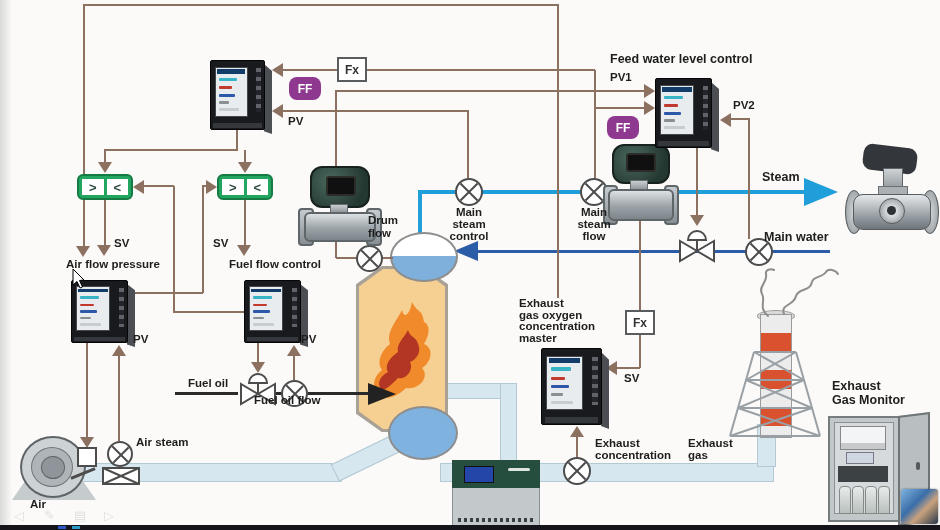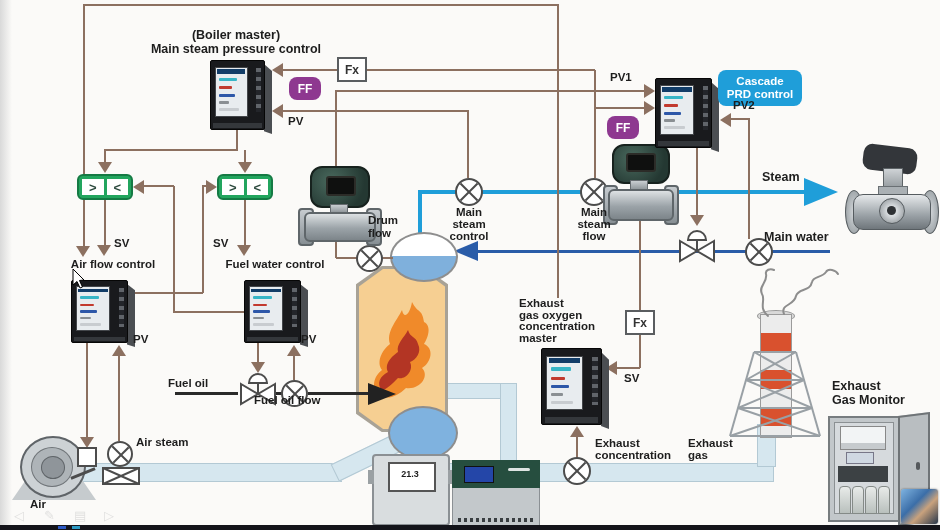--- a/index.html
+++ b/index.html
@@ -305,24 +305,20 @@
     <b>&lt;</b>
   </div>
   <div class="sel" style="left:217px;top:174px">
     <b>&gt;</b>
     <b>&lt;</b>
   </div>
   <div class="badge ffb" style="left:289px;top:77px">FF</div>
   <div class="badge ffb" style="left:607px;top:116px">FF</div>
   <div class="fxb" style="left:337px;top:57px">Fx</div>
   <div class="fxb" style="left:625px;top:310px">Fx</div>
-  <div class="badge" style="left:718px;top:70px;width:84px;height:36px;background:#1f9ed9;border-radius:8px;flex-direction:column;font-size:11.5px;line-height:13px">
-    <span>Cascade</span>
-    <span>PRD control</span>
-  </div>
 
   <div style="position:absolute;left:757px;top:310px;width:36px;height:10px;border-radius:50%;background:#d9d9d9;border:1px solid #999"></div>
   <div style="position:absolute;left:760px;top:314px;width:30px;height:122px;background:repeating-linear-gradient(180deg,#ececec 0 18px,#d9512e 18px 37px);border:1px solid #9b9b9b"></div>
   <svg style="position:absolute;left:726px;top:350px" width="98" height="88" viewBox="0 0 98 88">
     <g stroke="#99a0a5" stroke-width="2" fill="none">
       <line x1="28" y1="2" x2="4" y2="86"></line>
         <line x1="70" y1="2" x2="94" y2="86"></line>
       <line x1="28" y1="2" x2="70" y2="2"></line>
         <line x1="20" y1="30" x2="78" y2="30"></line>
       <line x1="12" y1="58" x2="86" y2="58"></line>
@@ -349,41 +345,31 @@
     <div style="position:absolute;left:18px;top:38px;width:26px;height:10px;background:#cfd8e2;border:1px solid #778"></div>
     <div style="position:absolute;left:10px;top:52px;width:50px;height:16px;background:#3c4144"></div>
     <div style="position:absolute;left:11px;top:72px;width:10px;height:26px;border-radius:4px 4px 0 0;background:linear-gradient(#e8ebe9,#b9c0bd);border:1px solid #848a87"></div>
     <div style="position:absolute;left:24px;top:72px;width:10px;height:26px;border-radius:4px 4px 0 0;background:linear-gradient(#e8ebe9,#b9c0bd);border:1px solid #848a87"></div>
     <div style="position:absolute;left:37px;top:72px;width:10px;height:26px;border-radius:4px 4px 0 0;background:linear-gradient(#e8ebe9,#b9c0bd);border:1px solid #848a87"></div>
     <div style="position:absolute;left:50px;top:72px;width:10px;height:26px;border-radius:4px 4px 0 0;background:linear-gradient(#e8ebe9,#b9c0bd);border:1px solid #848a87"></div>
     <div style="position:absolute;left:70px;top:0;width:28px;height:106px;background:#b9bec1;border:2px solid #6f7477;transform:skewY(-7deg)"></div>
     <div style="position:absolute;left:88px;top:48px;width:4px;height:8px;background:#55595c;border-radius:2px"></div>
   </div>
 
-  <div style="position:absolute;left:372px;top:454px;width:78px;height:72px">
-    <div style="position:absolute;inset:0;background:#d9dddf;border:2px solid #8b9094;border-radius:4px"></div>
-    <div style="position:absolute;left:-4px;top:16px;width:6px;height:14px;background:#9aa0a3"></div>
-    <div style="position:absolute;left:76px;top:16px;width:6px;height:14px;background:#9aa0a3"></div>
-    <div style="position:absolute;left:16px;top:8px;width:44px;height:26px;background:#fff;border:2px solid #555"></div>
-    <div class="lblk" style="left:16px;top:14px;width:44px;text-align:center;font-size:9px">21.3</div>
-  </div>
   <div style="position:absolute;left:452px;top:460px;width:88px;height:66px">
     <div style="position:absolute;inset:0;background:#c3c8cb;border:1px solid #8b9094"></div>
     <div style="position:absolute;left:0;top:0;width:88px;height:28px;background:#264e3f"></div>
     <div style="position:absolute;left:12px;top:6px;width:28px;height:15px;background:#2446a8;border:1px solid #111"></div>
     <div style="position:absolute;left:56px;top:8px;width:22px;height:3px;background:rgba(255,255,255,.85);border-radius:2px"></div>
     <div style="position:absolute;left:6px;top:58px;width:76px;height:4px;background:repeating-linear-gradient(90deg,#3a3f42 0 3px,transparent 3px 6px)"></div>
   </div>
 
-  <div class="lblk big ctr" style="left:130px;top:28px;width:212px">
-    <div>(Boiler master)</div>
-    <div>Main steam pressure control</div>
-  </div>
-  <div class="lblk ctr" style="left:38px;top:258px;width:150px">Air flow control</div>
-  <div class="lblk ctr" style="left:200px;top:258px;width:150px">Fuel water control</div>
+  <div class="lblk big" style="left:610px;top:52px">Feed water level control</div>
+  <div class="lblk ctr" style="left:38px;top:258px;width:150px">Air flow pressure</div>
+  <div class="lblk ctr" style="left:200px;top:258px;width:150px">Fuel flow control</div>
   <div class="lblk" style="left:519px;top:298px;line-height:11.5px">
     <div>Exhaust</div>
     <div>gas oxygen</div>
     <div>concentration</div>
     <div>master</div>
   </div>
   <div class="lblk big" style="left:832px;top:379px;line-height:14px">
     <div>Exhaust</div>
     <div>Gas Monitor</div>
   </div>
@@ -406,21 +392,21 @@
     <div>steam</div>
     <div>control</div>
   </div>
   <div class="lblk ctr" style="left:564px;top:206px;width:60px;line-height:12px">
     <div>Main</div>
     <div>steam</div>
     <div>flow</div>
   </div>
   <div class="lblk big" style="left:762px;top:170px">Steam</div>
   <div class="lblk big" style="left:764px;top:230px">Main water</div>
-  <div class="lblk" style="left:168px;top:377px">Fuel oil</div>
+  <div class="lblk" style="left:188px;top:377px">Fuel oil</div>
   <div class="lblk" style="left:254px;top:394px">Fuel oil flow</div>
   <div class="lblk" style="left:136px;top:436px">Air steam</div>
   <div class="lblk" style="left:30px;top:498px">Air</div>
   <div class="lblk" style="left:595px;top:437px;line-height:12px">
     <div>Exhaust</div>
     <div>concentration</div>
   </div>
   <div class="lblk" style="left:688px;top:437px;line-height:12px">
     <div>Exhaust</div>
     <div>gas</div>

